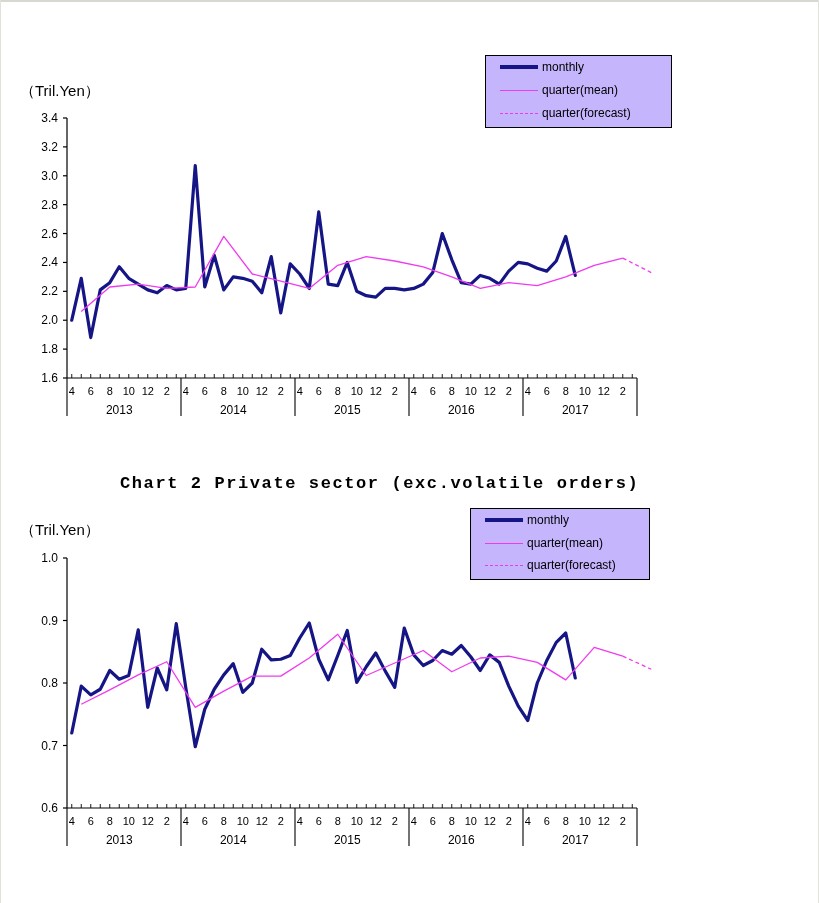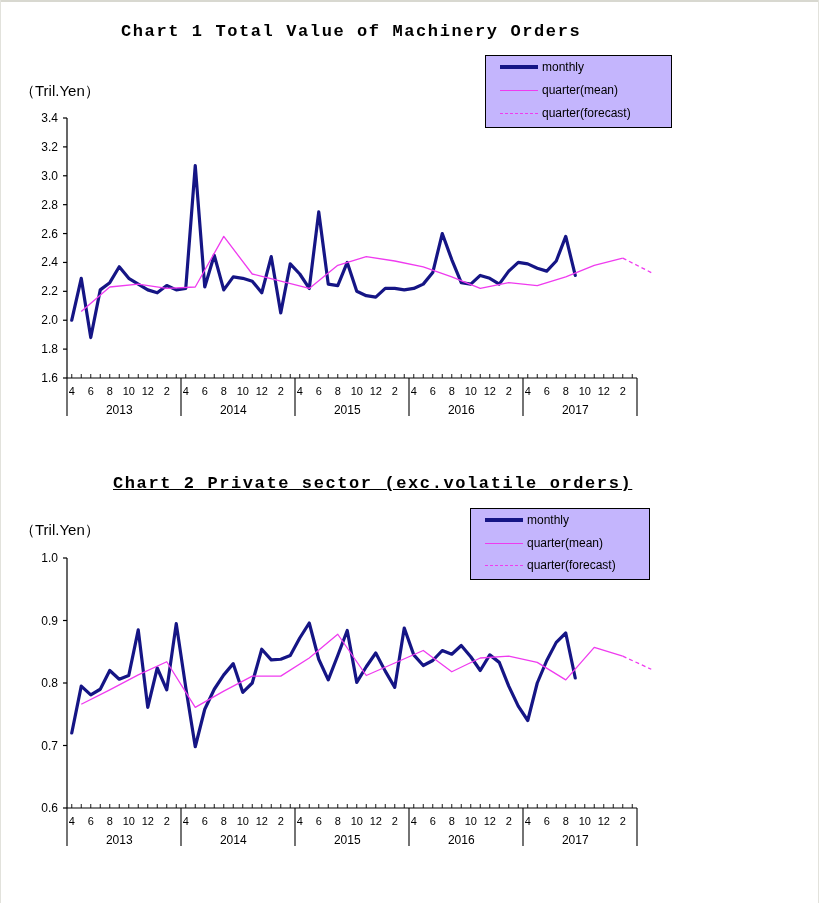--- a/index.html
+++ b/index.html
@@ -109,21 +109,20 @@
   }
 </style>
 </head>
 <body>
 
 <div class="page">
   <div class="edge-top"></div>
   <div class="edge-left"></div>
   <div class="edge-right"></div>
 
-  <div class="chart-title" style="left:121px; top:22px;">Chart 1 Total Value of Machinery Orders</div>
 
   <div class="unit-label" style="left:20px; top:82px;">（Tril.Yen）</div>
 
   <div class="legend-box" style="left:485px; top:55px; width:187px; height:73px;">
     <div class="legend-row" style="left:14px; top:5px;">
       <span class="legend-swatch monthly"></span>
       <span class="legend-text">monthly</span>
     </div>
     <div class="legend-row" style="left:14px; top:28px;">
       <span class="legend-swatch qmean"></span>
@@ -259,21 +258,21 @@
         <text x="622.75" y="395" text-anchor="middle" class="tick-label">2</text>
         <line x1="523" y1="378" x2="523" y2="416" stroke="#000" stroke-width="1.1"></line>
         <text x="575.25" y="414" text-anchor="middle" class="year-label">2017</text>
         <line x1="637" y1="378" x2="637" y2="416" stroke="#000" stroke-width="1.1"></line>
         <path d="M71.75,320.22 L81.25,278.33 L90.75,337.56 L100.25,289.89 L109.75,282.67 L119.25,266.78 L128.75,278.33 L138.25,284.11 L147.75,289.89 L157.25,292.78 L166.75,285.56 L176.25,289.89 L185.75,288.44 L195.25,165.67 L204.75,287.00 L214.25,255.22 L223.75,289.89 L233.25,276.89 L242.75,278.33 L252.25,281.22 L261.75,292.78 L271.25,256.67 L280.75,313.00 L290.25,263.89 L299.75,274.00 L309.25,288.44 L318.75,211.89 L328.25,284.11 L337.75,285.56 L347.25,262.44 L356.75,291.33 L366.25,295.67 L375.75,297.11 L385.25,288.44 L394.75,288.44 L404.25,289.89 L413.75,288.44 L423.25,284.11 L432.75,272.56 L442.25,233.56 L451.75,259.56 L461.25,282.67 L470.75,284.11 L480.25,275.44 L489.75,278.33 L499.25,284.11 L508.75,271.11 L518.25,262.44 L527.75,263.89 L537.25,268.22 L546.75,271.11 L556.25,261.00 L565.75,236.44 L575.25,275.44" fill="none" stroke="#151585" stroke-width="3.2" stroke-linejoin="round" stroke-linecap="round"></path>
         <path d="M81.25,311.56 L109.75,287.00 L138.25,284.11 L166.75,288.44 L195.25,287.00 L223.75,236.44 L252.25,274.00 L280.75,281.22 L309.25,288.44 L337.75,265.33 L366.25,256.67 L394.75,261.00 L423.25,266.78 L451.75,276.89 L480.25,288.44 L508.75,282.67 L537.25,285.56 L565.75,276.89 L594.25,265.33 L622.75,258.11" fill="none" stroke="#ef3bef" stroke-width="1.3" stroke-linejoin="round"></path>
         <path d="M622.75,258.11 L651.25,272.56" fill="none" stroke="#ef3bef" stroke-width="1.3" stroke-dasharray="4,3" stroke-linejoin="round"></path>
       </svg>
   </div>
 
-  <div class="chart-title" style="left:113px; top:474px;text-decoration:underline;">Chart 2 Private sector (exc.volatile orders)</div>
+  <div class="chart-title" style="left:120px; top:474px;">Chart 2 Private sector (exc.volatile orders)</div>
 
   <div class="unit-label" style="left:20px; top:521px;">（Tril.Yen）</div>
 
   <div class="legend-box" style="left:470px; top:508px; width:180px; height:72px;">
     <div class="legend-row" style="left:14px; top:5px;">
       <span class="legend-swatch monthly"></span>
       <span class="legend-text">monthly</span>
     </div>
     <div class="legend-row" style="left:14px; top:28px;">
       <span class="legend-swatch qmean"></span>

